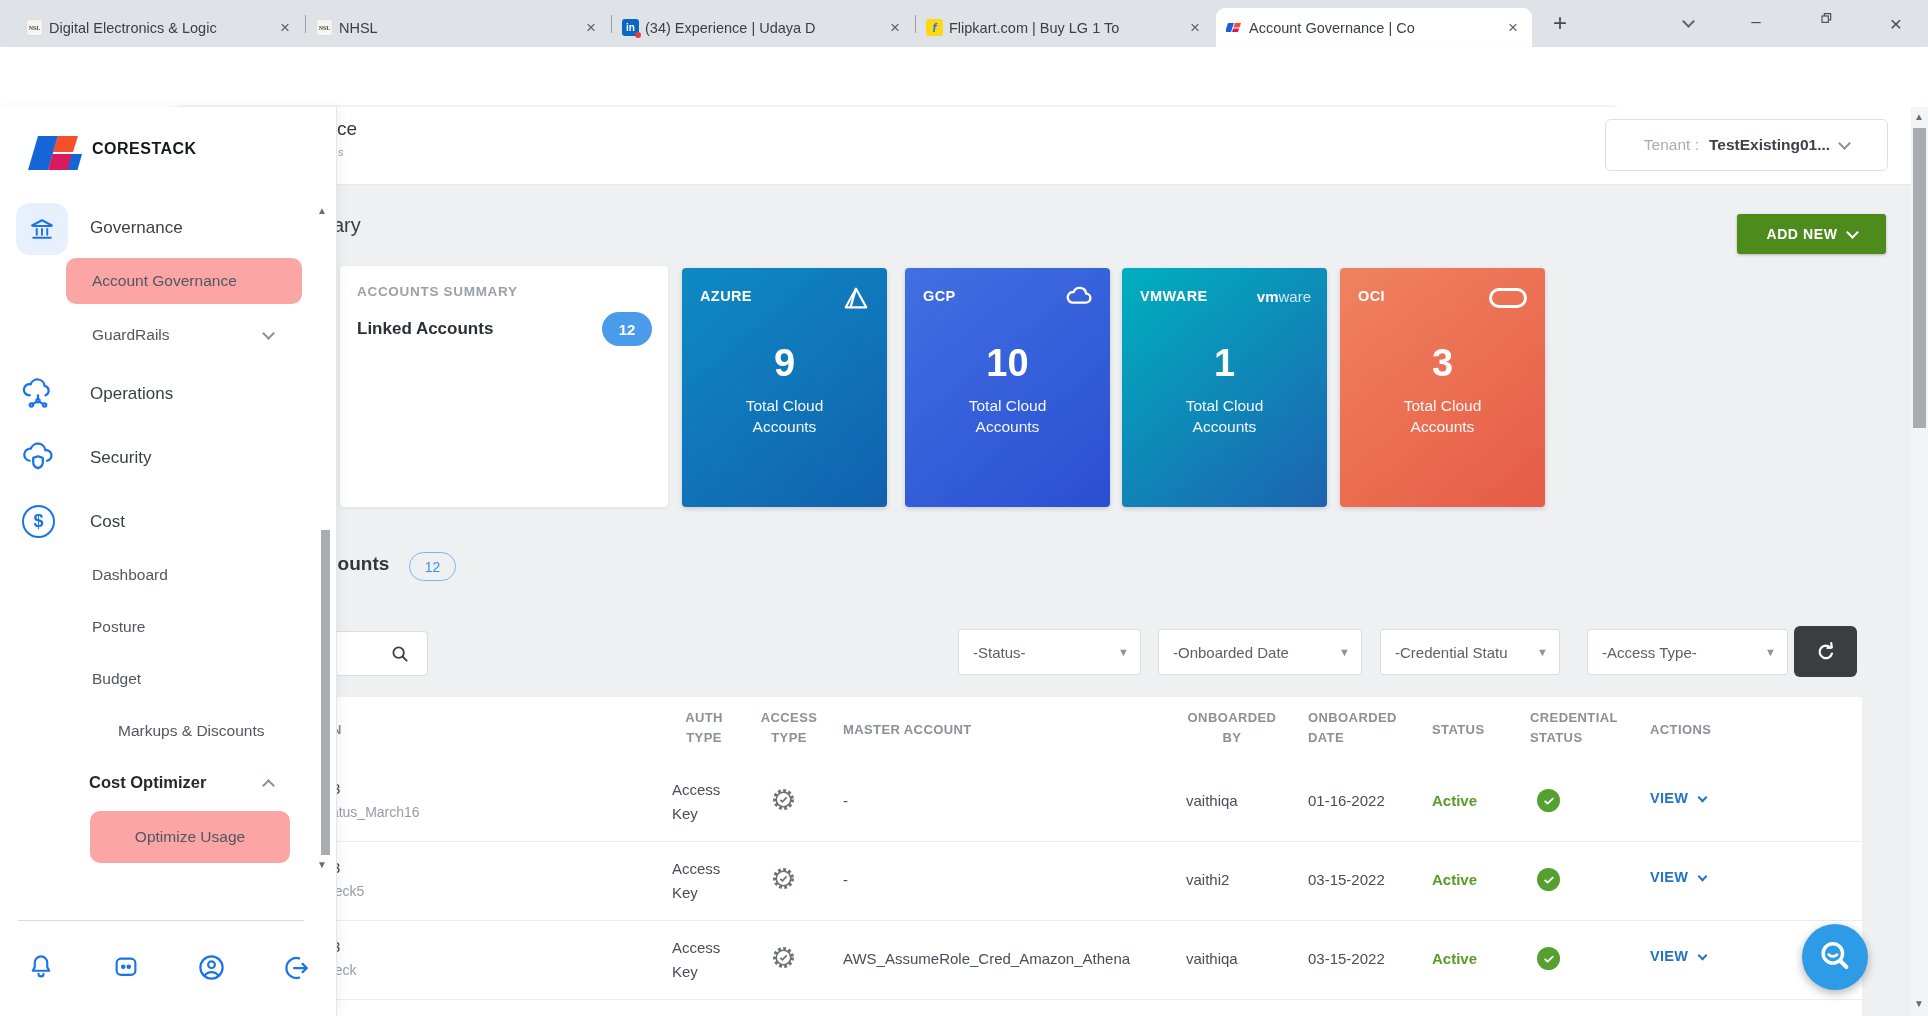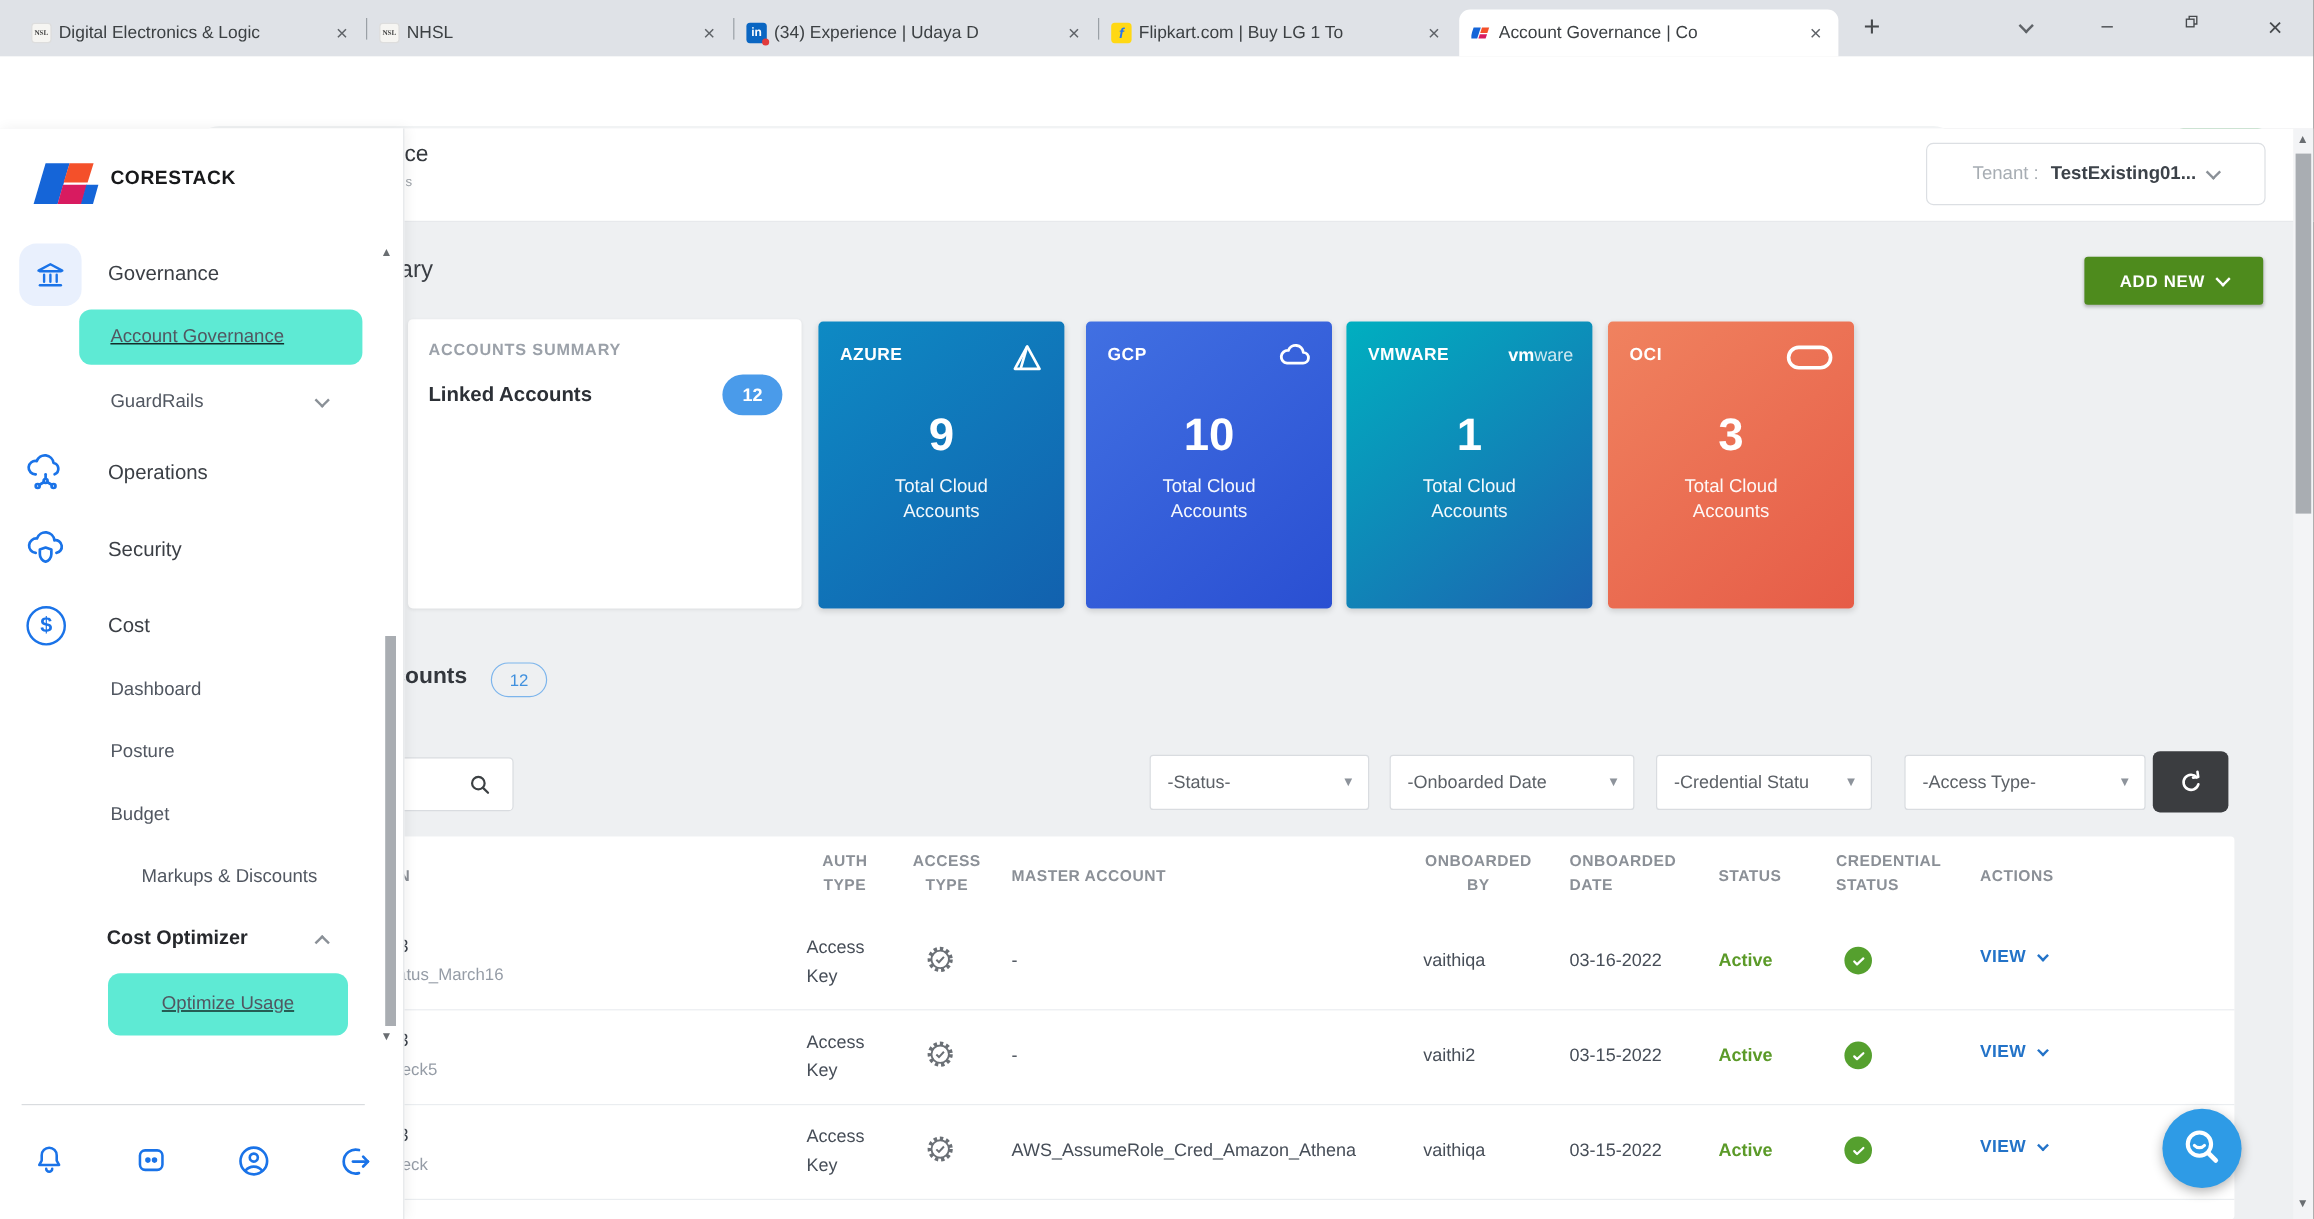--- a/index.html
+++ b/index.html
@@ -57,21 +57,21 @@
   .thead { position:absolute; font-size:13px; font-weight:bold; color:#8b9097; letter-spacing:.4px; line-height:1.55; }
   .cell { position:absolute; font-size:15px; color:#474e58; }
   .rowsep { position:absolute; height:1px; background:#eaedf0; left:210px; width:1652px; }
   .viewlink { color:#2373c8; font-weight:bold; font-size:14.5px; letter-spacing:.3px; }
   .checkcircle { position:absolute; width:23px; height:23px; border-radius:50%; background:#55a02e; display:flex; align-items:center; justify-content:center; }
   
   .sidebar { position:absolute; left:0; top:107px; width:337px; height:909px; background:#fff;
              border-right:1px solid #e3e5e8; box-shadow:2px 0 10px rgba(0,0,0,.06); }
   .sitem { position:absolute; font-size:17px; color:#3b3f45; }
   .ssub { position:absolute; font-size:15.5px; color:#515761; }
-  .shl { position:absolute; background:#5eead4; border-radius:10px; display:flex; align-items:center;text-decoration:underline; }
+  .shl { position:absolute; background:#fca5a5; border-radius:10px; display:flex; align-items:center; }
   .iconbox { position:absolute; width:52px; height:52px; border-radius:14px; background:#e9f0fd; display:flex; align-items:center; justify-content:center; }
   .blueico { position:absolute; }
   
   .sbtrack { position:absolute; background:#f3f4f6; }
   .sbthumb { position:absolute; background:#a9adb2; }
   .sbarrow { position:absolute; color:#6a6e72; font-size:10px; }
   .fab { position:absolute; left:1802px; top:924px; width:66px; height:66px; border-radius:50%; background:#2e9be6;
          box-shadow:0 3px 10px rgba(0,0,0,.3); display:flex; align-items:center; justify-content:center; }
 </style>
 </head>
@@ -284,21 +284,21 @@
     <div class="cell" style="left:332px;top:780px;color:#3c434c;font-weight:500;">3</div>
     <div class="cell" style="left:327px;top:804px;font-size:14px;color:#959ca6;">tatus_March16</div>
     <div class="cell" style="left:672px;top:778px;width:64px;line-height:1.6;">Access Key</div>
     <svg class="abs" style="left:770px;top:786px;" width="27" height="27" viewBox="0 0 26 26" fill="none" stroke="#6b7076">
         <circle cx="13" cy="13" r="8.6" stroke-width="3" stroke-dasharray="2.7 2.3"></circle>
         <circle cx="13" cy="13" r="7" stroke-width="1.5"></circle>
         <path d="M9.9 13.3l2.1 2 4-4.3" stroke-width="1.6"></path>
       </svg>
     <div class="cell" style="left:843px;top:792px;">-</div>
     <div class="cell" style="left:1186px;top:792px;">vaithiqa</div>
-    <div class="cell" style="left:1308px;top:792px;">03-16-2022</div>
+    <div class="cell" style="left:1308px;top:792px;">01-16-2022</div>
     <div class="cell" style="left:1432px;top:792px;color:#5b9a28;font-weight:bold;">Active</div>
     <div class="checkcircle" style="left:1537px;top:789px;">
         <svg width="14" height="14" viewBox="0 0 24 24" fill="none" stroke="#fff" stroke-width="3.2" stroke-linecap="round" stroke-linejoin="round">
           <path d="M5.5 12.5l4 4L18.5 8"></path>
         </svg>
       </div>
     <div class="cell viewlink" style="left:1650px;top:790px;"><span>VIEW</span> <span class="chv blue" style="margin:0 0 2px 6px;"></span></div>
   </div>
   <div class="rowsep" style="top:841px;"></div>
 

